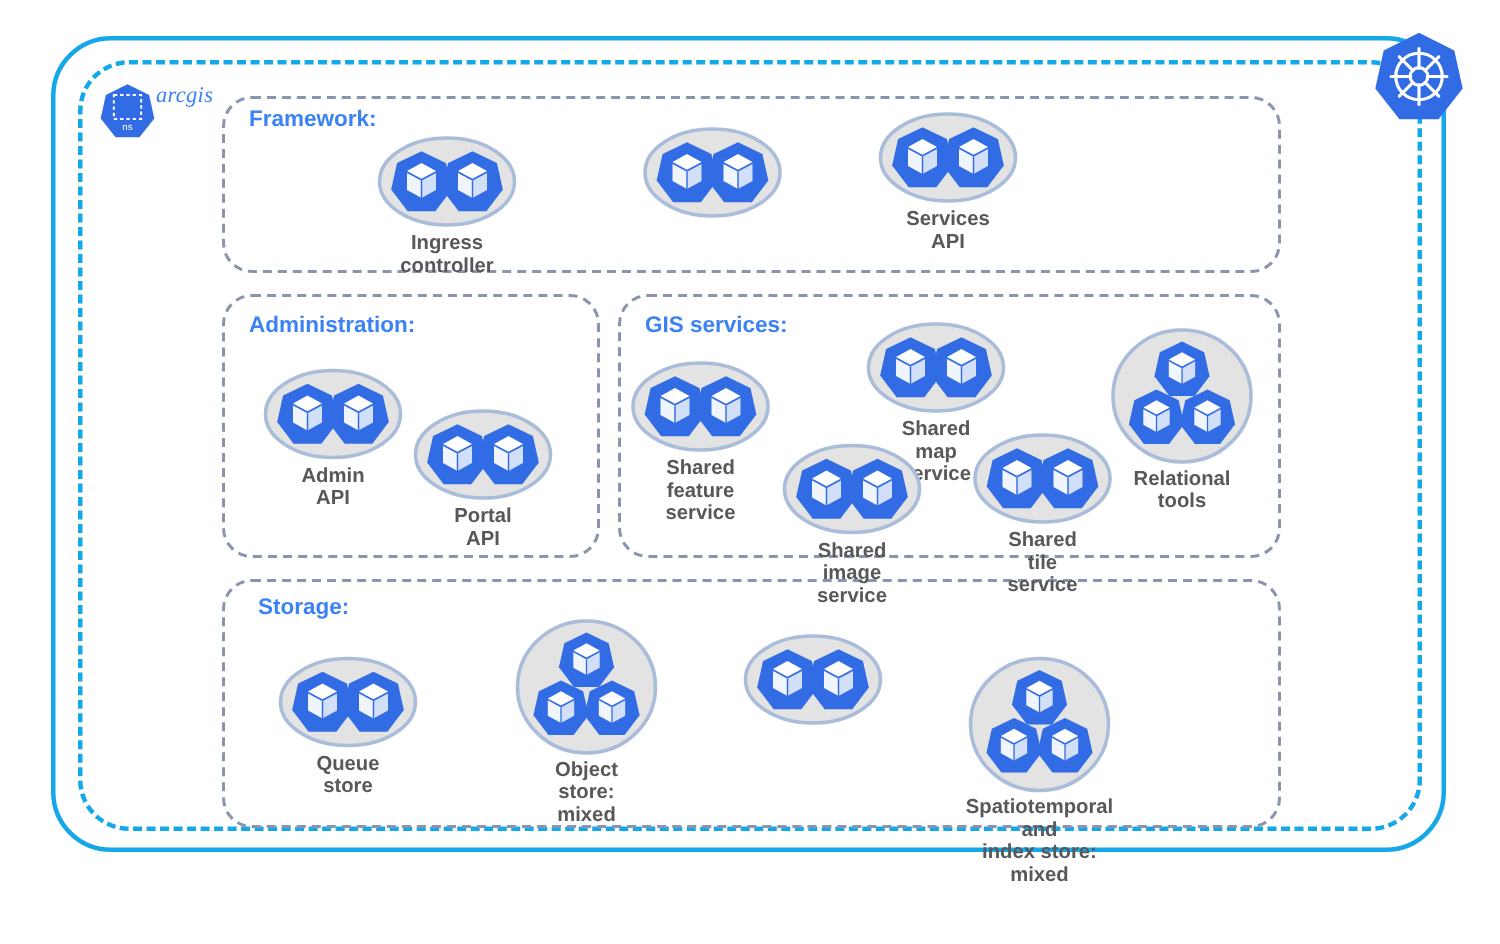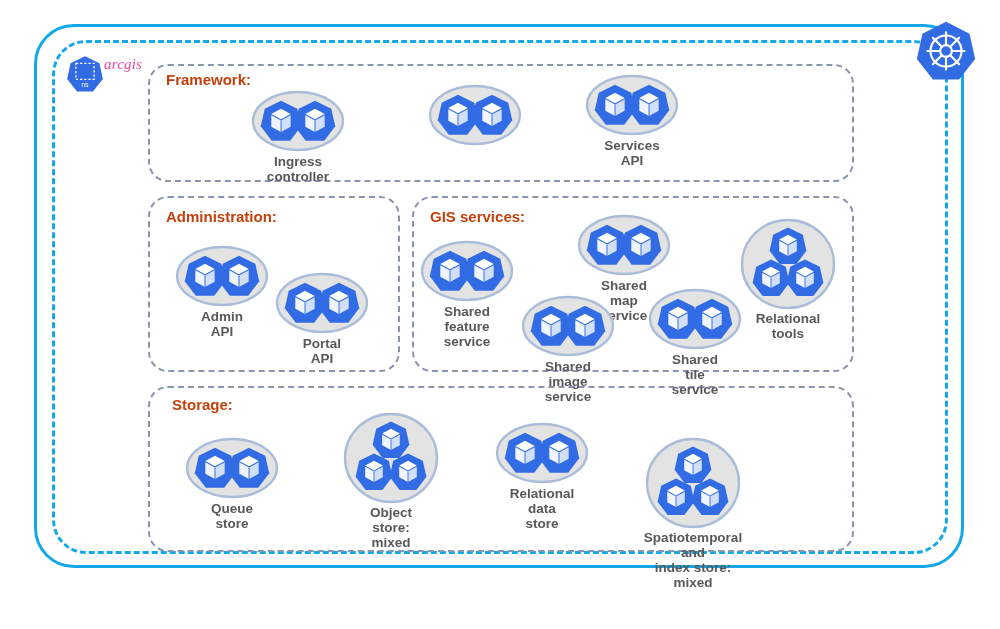--- a/index.html
+++ b/index.html
@@ -18,30 +18,30 @@
   }
 
   
   #k8s-logo{position:absolute;left:915px;top:20px;width:62px;height:62px;}
 
   
   #ns-badge{position:absolute;left:66px;top:55px;width:38px;height:38px;}
   #ns-label{
     position:absolute;left:104px;top:56px;
     font-family:"Liberation Serif",serif;font-style:italic;
-    font-size:15px;color:#ec4899;letter-spacing:.2px;
+    font-size:15px;color:#3b82f6;letter-spacing:.2px;
   }
 
   
   .section{
     position:absolute;border:2px dashed #8a95ad;border-radius:20px;
     box-sizing:border-box;
   }
   .section-label{
-    position:absolute;font-size:15px;font-weight:bold;color:#c2410c;
+    position:absolute;font-size:15px;font-weight:bold;color:#3b82f6;
     white-space:nowrap;
   }
   #sec-framework{left:148px;top:64px;width:706px;height:118px;}
   #lbl-framework{left:166px;top:71px;}
   #sec-administration{left:148px;top:196px;width:252px;height:176px;}
   #lbl-administration{left:166px;top:208px;}
   #sec-gis{left:412px;top:196px;width:442px;height:176px;}
   #lbl-gis{left:430px;top:208px;}
   #sec-storage{left:148px;top:386px;width:706px;height:166px;}
   #lbl-storage{left:172px;top:396px;}
@@ -485,22 +485,20 @@
     <g fill="#ffffff">
       <polygon points="50,22 72,34 50,46 28,34"></polygon>
       <polygon points="28,37 50,49 50,75 28,63" opacity="0.93"></polygon>
       <polygon points="72,37 72,63 50,75 50,49" opacity="0.78"></polygon>
     </g>
     <g stroke="#326CE5" stroke-width="2.2" fill="none">
       <line x1="50" y1="49" x2="50" y2="75"></line>
     </g>
   </g>
     </svg></div>
-  <div class="caption">Relational data
-store</div>
 </div>
 <div class="podgroup pg3" style="left:645px;top:437px;">
   <div class="bubble"><svg width="96" height="92" viewBox="0 0 96 92">
       <ellipse cx="48" cy="46" rx="46" ry="44" fill="#E3E3E3" stroke="#A9BCDA" stroke-width="2.4"></ellipse>
       <g transform="translate(48,28) scale(0.4) translate(-50,-50)">
     <polygon points="50,4 87,22 96,62 71,95 29,95 4,62 13,22" fill="#326CE5"></polygon>
     <g fill="#ffffff">
       <polygon points="50,22 72,34 50,46 28,34"></polygon>
       <polygon points="28,37 50,49 50,75 28,63" opacity="0.93"></polygon>
       <polygon points="72,37 72,63 50,75 50,49" opacity="0.78"></polygon>

